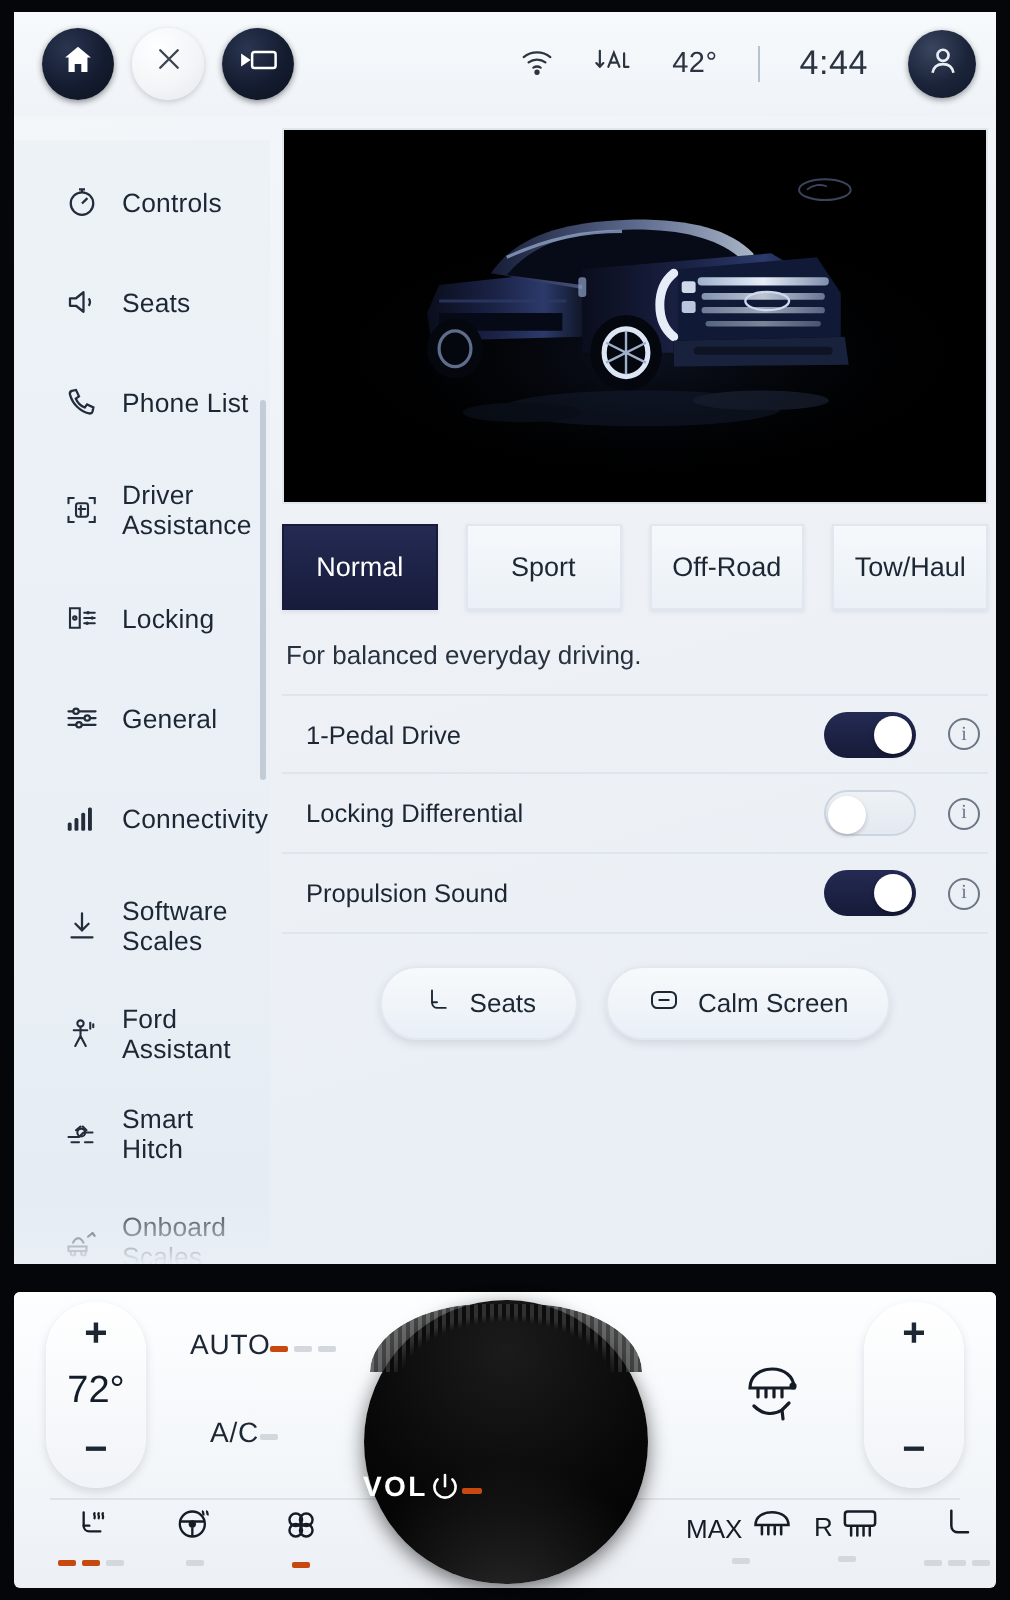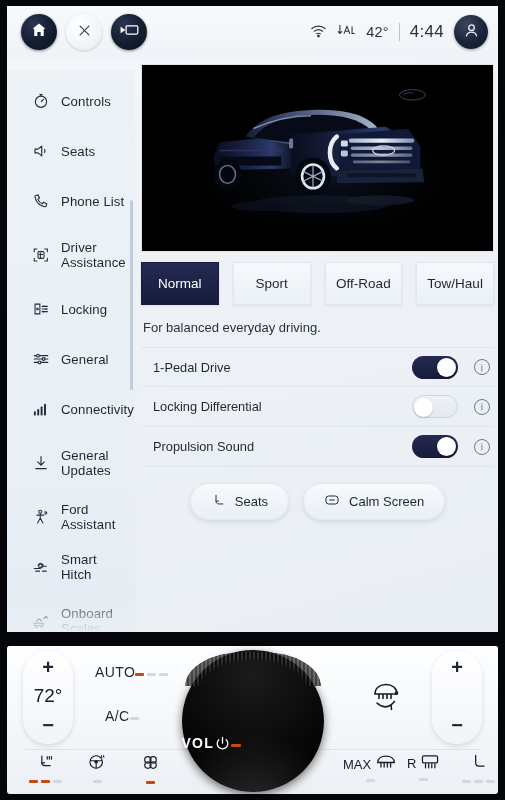--- a/index.html
+++ b/index.html
@@ -55,21 +55,21 @@
   .circle-btn.light {
     background: radial-gradient(circle at 35% 28%, #ffffff 0%, #f2f4f7 60%, #e4e8ee 100%);
     box-shadow: 0 1px 3px rgba(0,0,0,.18);
   }
   .circle-btn + .circle-btn { margin-left: 9px; }
 
   #status-right {
     margin-left: auto;
     display: flex;
     align-items: center;
-    gap: 10px;
+    gap: 20px;
     color: #2b3440;
     font-size: 14px;
     text-align: center;
   }
   #status-right .sep {
     width: 1px; height: 18px; background: #b9c3ce;
   }
   #temp-text { font-size: 14.5px; font-weight: 400; letter-spacing: .2px;}
   #clock-text { font-size: 17px; font-weight: 400; letter-spacing: .3px;}
   #avatar {
@@ -484,21 +484,21 @@
         </span>
         <span class="lbl">Connectivity</span>
       </div>
 
       <div class="side-item tall">
         <span class="ico">
           <svg width="18" height="18" viewBox="0 0 24 24" fill="none" stroke="currentColor" stroke-width="1.5" stroke-linecap="round">
             <path d="M12 3.5v11M7.6 10.5 12 14.9l4.4-4.4M5 19.5h14"></path>
           </svg>
         </span>
-        <span class="lbl">General Updates</span>
+        <span class="lbl">Software Scales</span>
       </div>
 
       <div class="side-item">
         <span class="ico">
           <svg width="18" height="18" viewBox="0 0 24 24" fill="none" stroke="currentColor" stroke-width="1.4" stroke-linecap="round">
             <circle cx="11" cy="5" r="2.1"></circle>
             <path d="M11 7.3v6M11 13.3 7.5 20M11 13.3 14.5 20M6.5 9.5 11 9.5M15.5 9.5 11 9.5"></path>
             <path d="M17.5 4.5v4M19.5 5.5v2"></path>
           </svg>
         </span>

